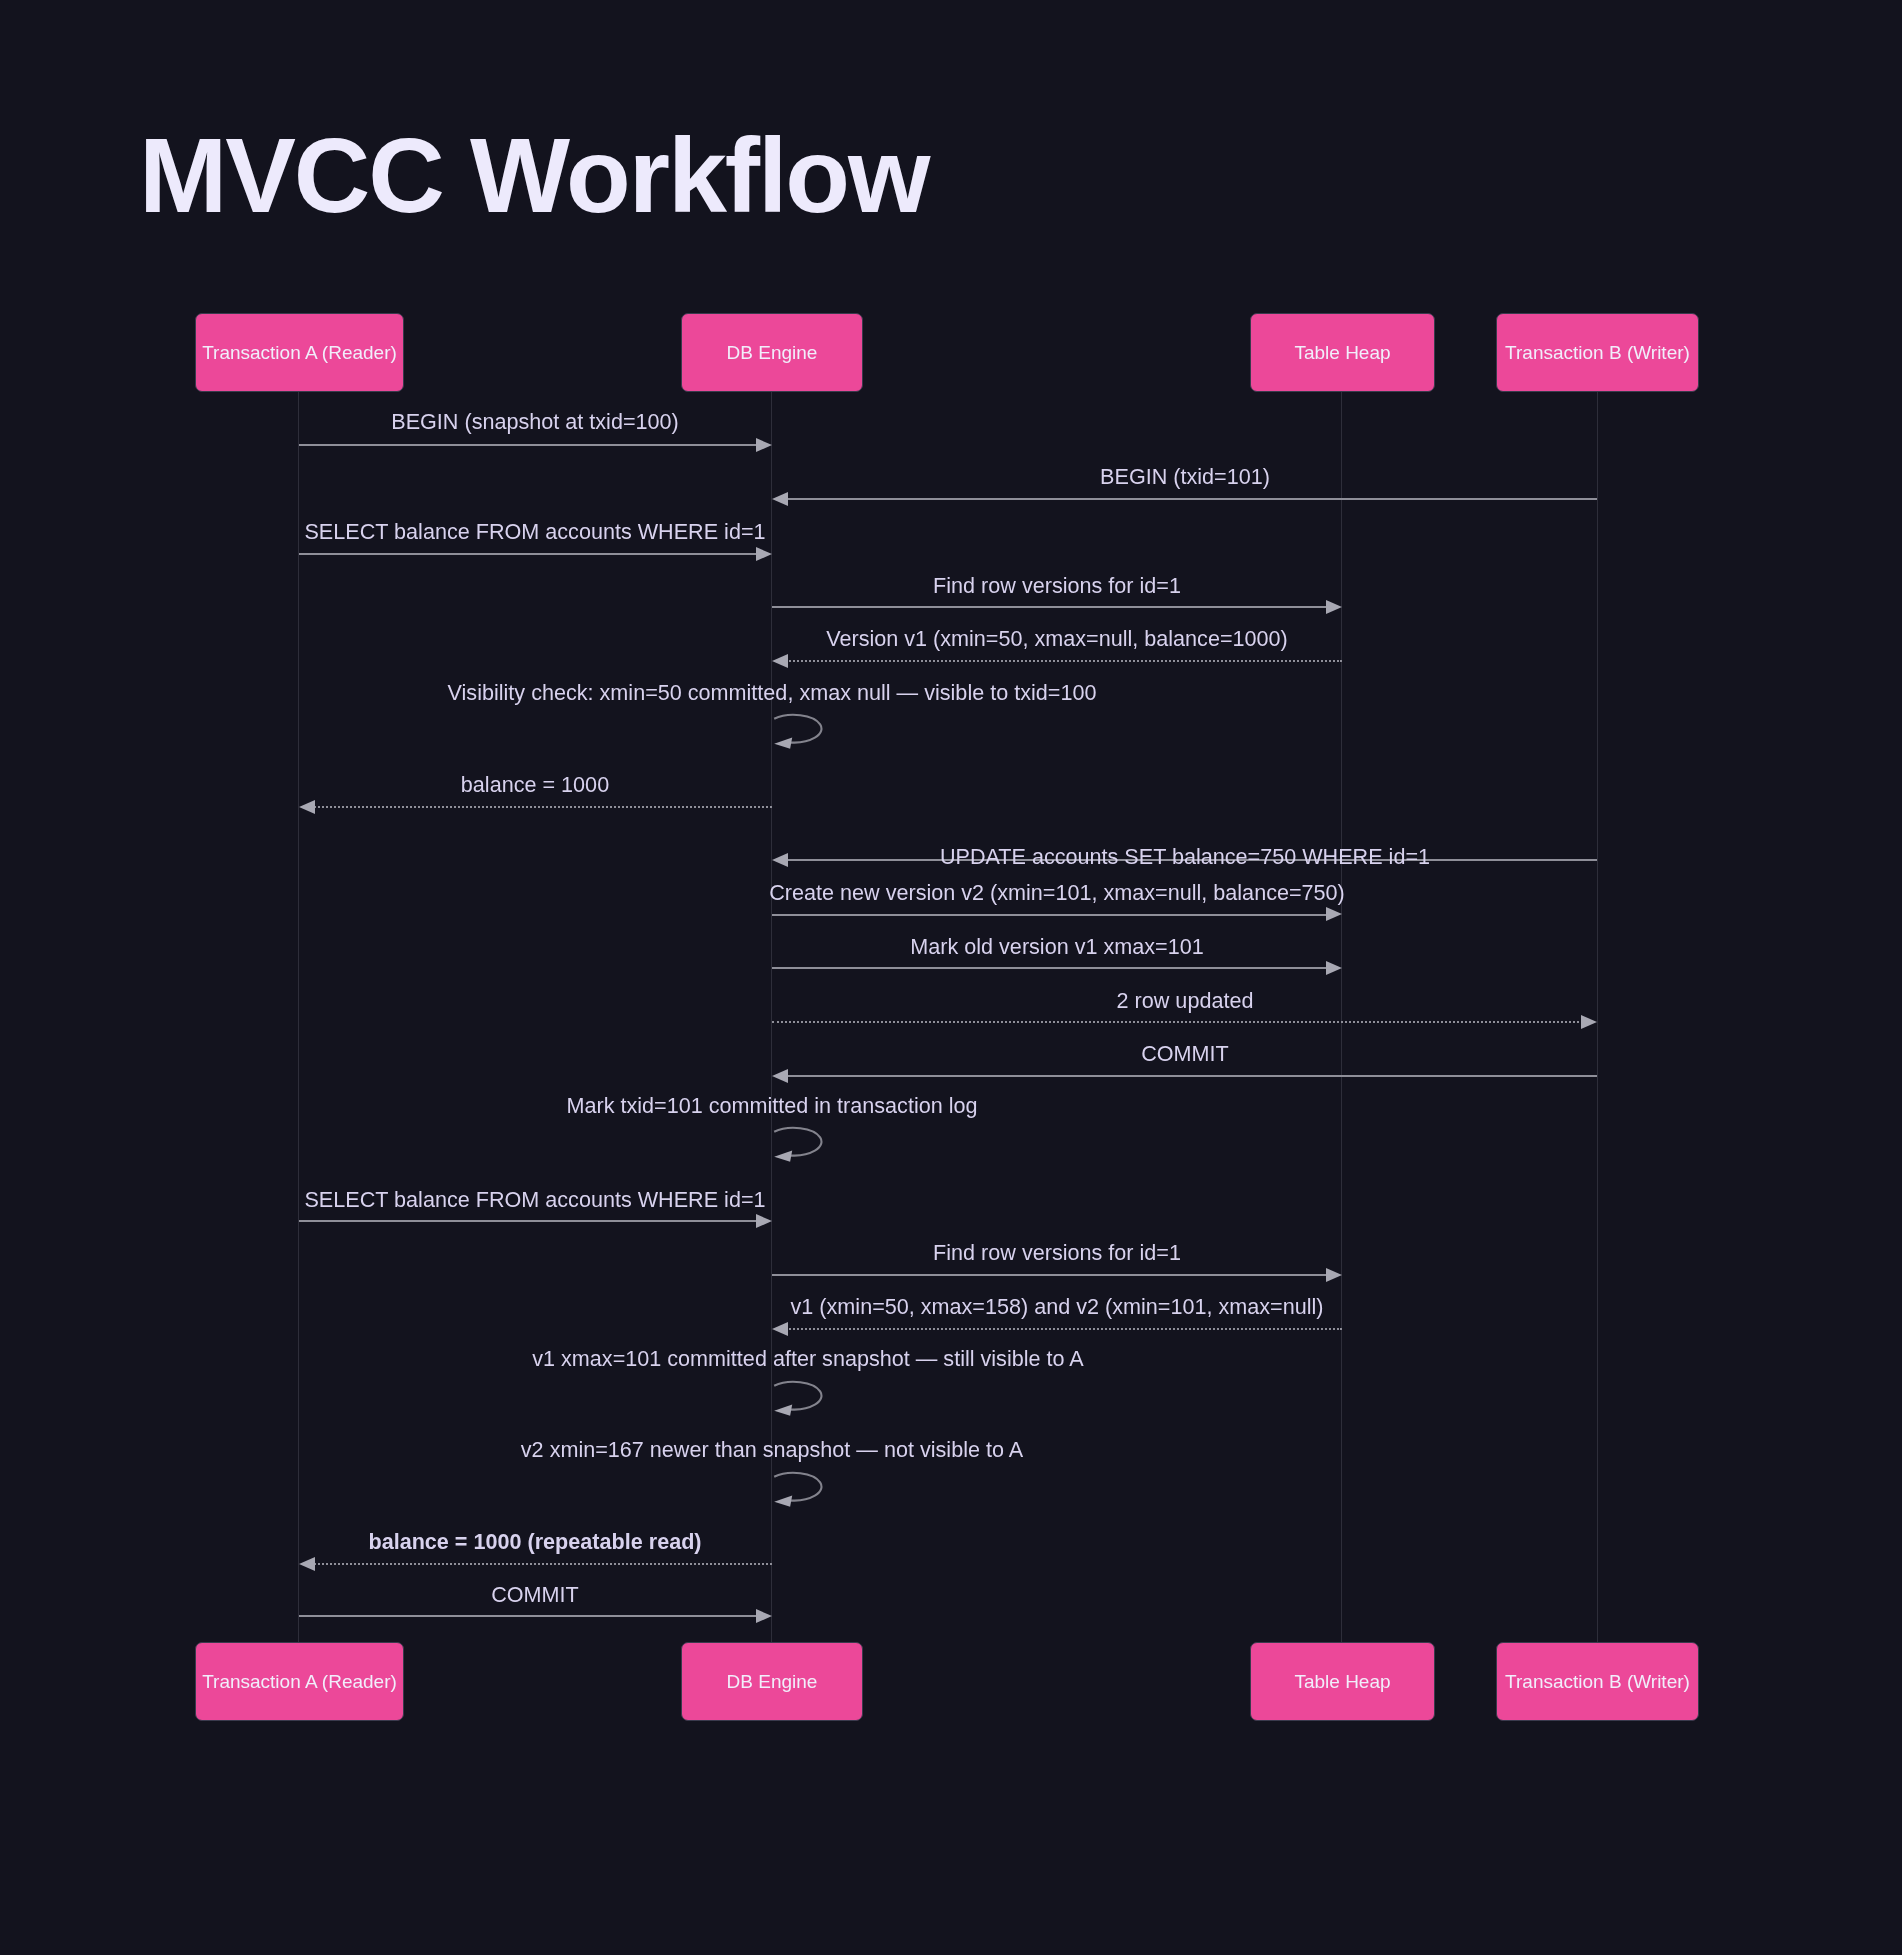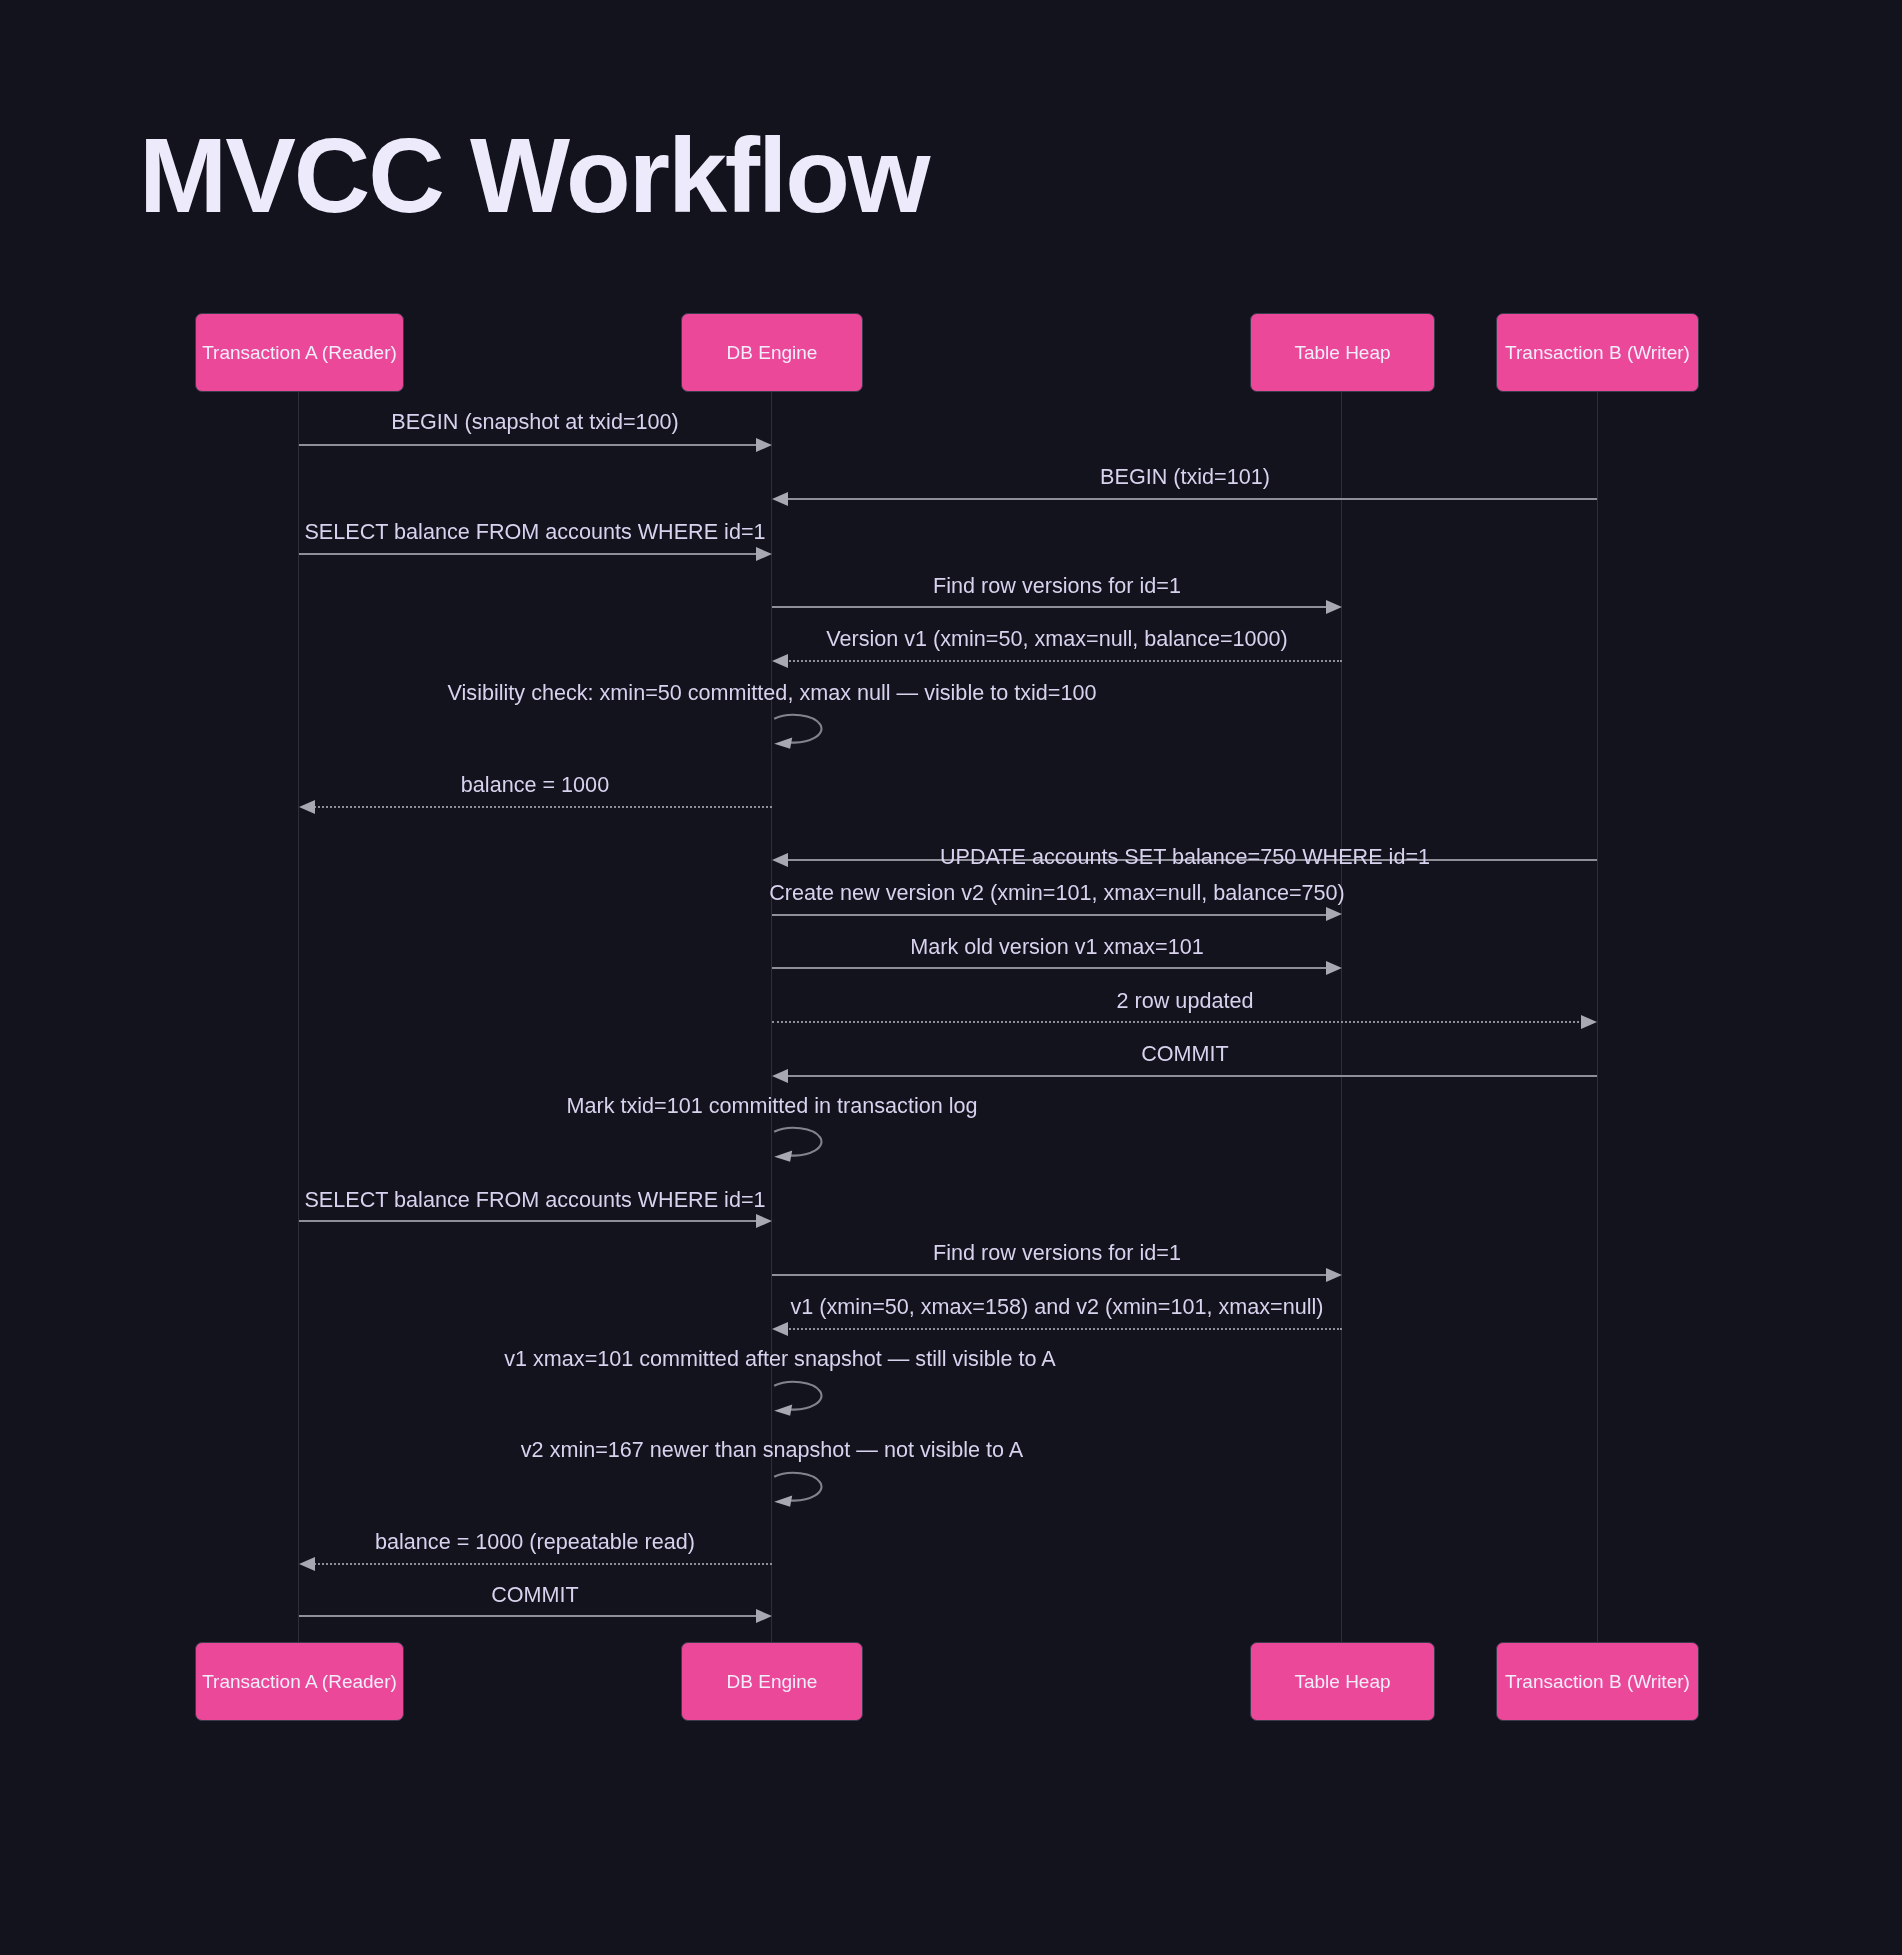--- a/index.html
+++ b/index.html
@@ -156,32 +156,32 @@
         </svg></div>
       <div class="msg-line" style="left: 299px; top: 1220px; width: 458px;"></div>
       <div class="arrowhead right" style="left: 756px; top: 1214px;"></div>
       <div class="msg-label" style="left: 535px; top: 1188px;">SELECT balance FROM accounts WHERE id=1</div>
       <div class="msg-line" style="left: 772px; top: 1274px; width: 556px;"></div>
       <div class="arrowhead right" style="left: 1326px; top: 1268px;"></div>
       <div class="msg-label" style="left: 1057px; top: 1241px;">Find row versions for id=1</div>
       <div class="msg-line dashed" style="left: 786px; top: 1328px; width: 556px;"></div>
       <div class="arrowhead left" style="left: 772px; top: 1322px;"></div>
       <div class="msg-label" style="left: 1057px; top: 1295px;">v1 (xmin=50, xmax=158) and v2 (xmin=101, xmax=null)</div>
-      <div class="msg-label" style="left: 780px; top: 1347px;">v1 xmax=101 committed after snapshot — still visible to A</div>
+      <div class="msg-label" style="left: 808px; top: 1347px;">v1 xmax=101 committed after snapshot — still visible to A</div>
       <div class="self-loop" style="left: 770px; top: 1380px; width: 66px; height: 38px;"><svg width="66" height="38" viewBox="0 0 95 54">
           <path d="M 6 8 A 40 20 0 1 1 28 42" fill="none" stroke="#83838d" stroke-width="3"></path>
           <polygon points="6,44 32,35 29,51" fill="#a8a8b3"></polygon>
         </svg></div>
       <div class="msg-label" style="left: 772px; top: 1438px;">v2 xmin=167 newer than snapshot — not visible to A</div>
       <div class="self-loop" style="left: 770px; top: 1471px; width: 66px; height: 38px;"><svg width="66" height="38" viewBox="0 0 95 54">
           <path d="M 6 8 A 40 20 0 1 1 28 42" fill="none" stroke="#83838d" stroke-width="3"></path>
           <polygon points="6,44 32,35 29,51" fill="#a8a8b3"></polygon>
         </svg></div>
       <div class="msg-line dashed" style="left: 314px; top: 1563px; width: 458px;"></div>
       <div class="arrowhead left" style="left: 299px; top: 1557px;"></div>
-      <div class="msg-label" style="left: 535px; top: 1530px;">balance = 1000 (repeatable read)</div>
+      <div class="msg-label" style="left: 535px; top: 1530px; font-weight: bold;">balance = 1000 (repeatable read)</div>
       <div class="msg-line" style="left: 299px; top: 1615px; width: 458px;"></div>
       <div class="arrowhead right" style="left: 756px; top: 1609px;"></div>
       <div class="msg-label" style="left: 535px; top: 1583px;">COMMIT</div>
     </div>
   <div class="footer">Made xmin graphlet.xyz</div>
 </div>
 
 
 </body></html>

